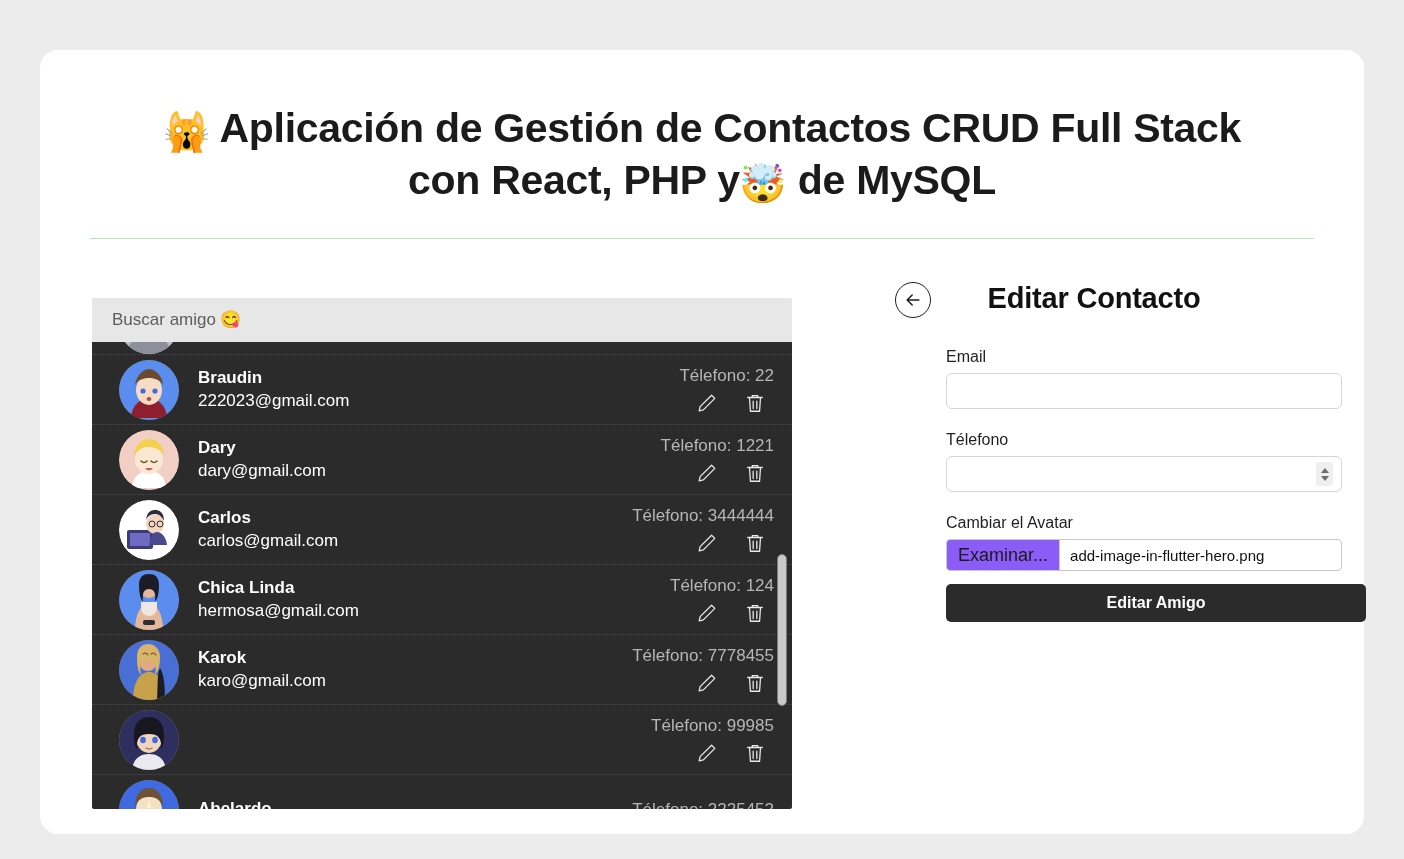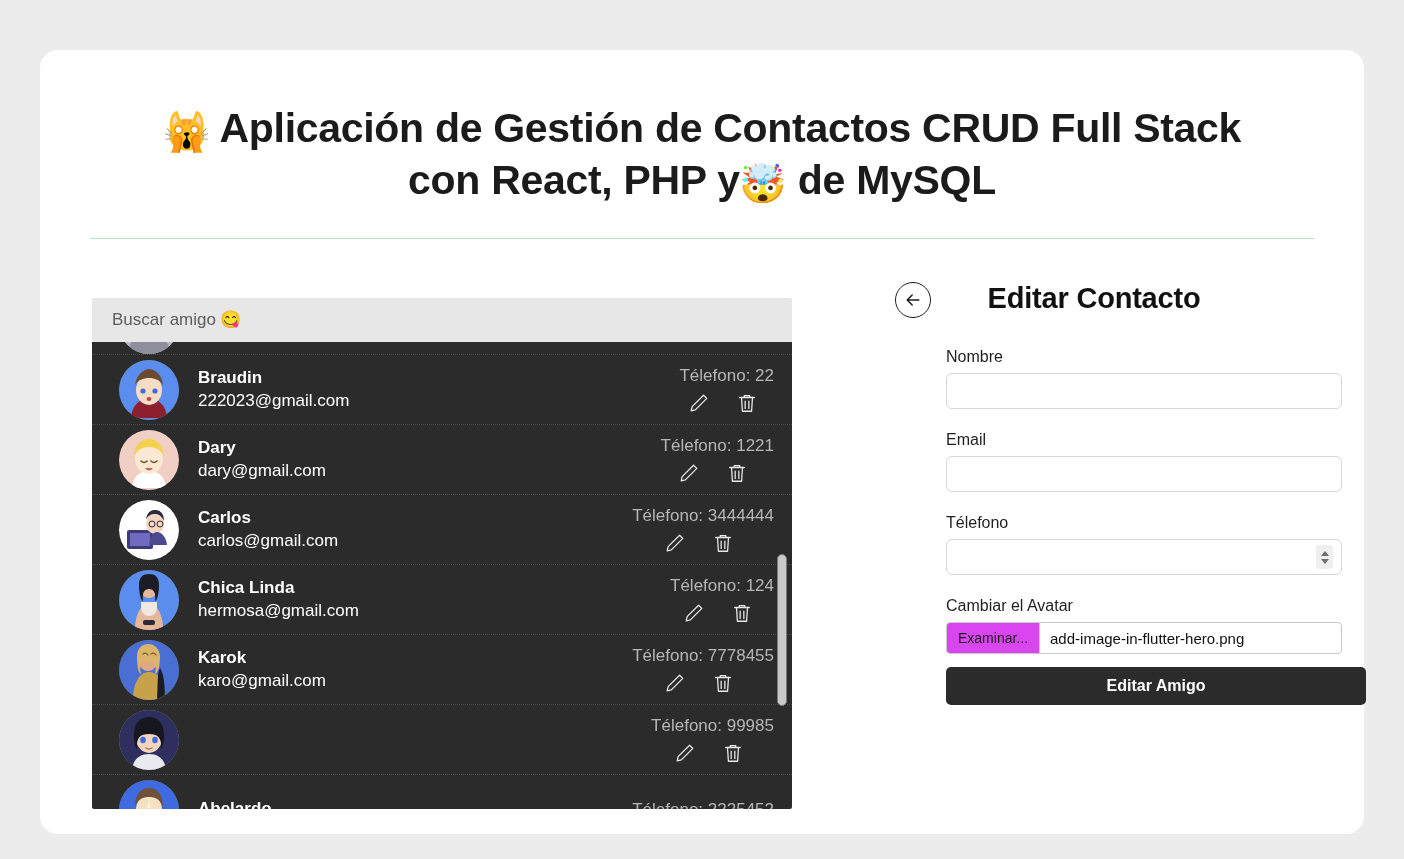--- a/index.html
+++ b/index.html
@@ -133,21 +133,21 @@
   .contact-email {
     font-size: 17px;
     color: #ffffff;
     line-height: 22px;
   }
 
   .contact-right {
     margin-left: auto;
     display: flex;
     flex-direction: column;
-    align-items: center;
+    align-items: flex-end;
     gap: 6px;
   }
   .contact-phone {
     font-size: 17px;
     color: #b6b6b6;
     line-height: 20px;
     white-space: nowrap;
   }
   .row-actions {
     display: flex;
@@ -258,25 +258,25 @@
     width: 396px;
     height: 32px;
     border: 1px solid #c8c8c8;
     border-radius: 4px;
     display: flex;
     align-items: stretch;
     overflow: hidden;
     background: #fff;
   }
   .file-btn {
-    background: #d946ef;
+    background: #8b5cf6;
     border: 0;
     border-right: 1px solid #c8c8c8;
     font-family: "Liberation Sans", sans-serif;
-    font-size: 14px;
+    font-size: 18px;
     color: #1a1a1a;
     padding: 0 11px;
     cursor: pointer;
     white-space: nowrap;
   }
   .file-name {
     display: flex; align-items: center;
     padding-left: 10px;
     font-size: 15px;
     color: #111;
@@ -550,24 +550,20 @@
 
       <div class="form-head">
         <button class="back-btn">
           <svg width="20" height="20" viewBox="0 0 24 24" fill="none" stroke="#1d1d1d" stroke-width="1.8" stroke-linecap="round" stroke-linejoin="round">
             <path d="M19 12H5M11 6l-6 6 6 6"></path>
           </svg>
         </button>
         <h2 class="form-title">Editar Contacto</h2>
       </div>
 
-      <div class="field">
-        <label class="field-label">Nombre</label>
-        <input class="text-input" type="text" style="">
-      </div>
 
       <div class="field">
         <label class="field-label">Email</label>
         <input class="text-input" type="text" style="">
       </div>
 
       <div class="field">
         <label class="field-label">Télefono</label>
         <div class="number-wrap">
           <input class="text-input" type="text" style="">

